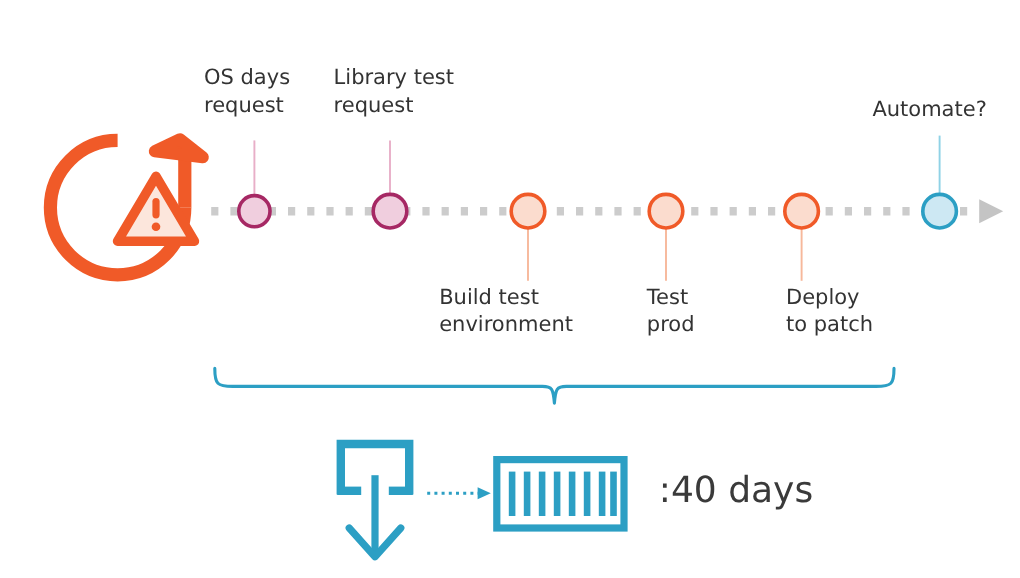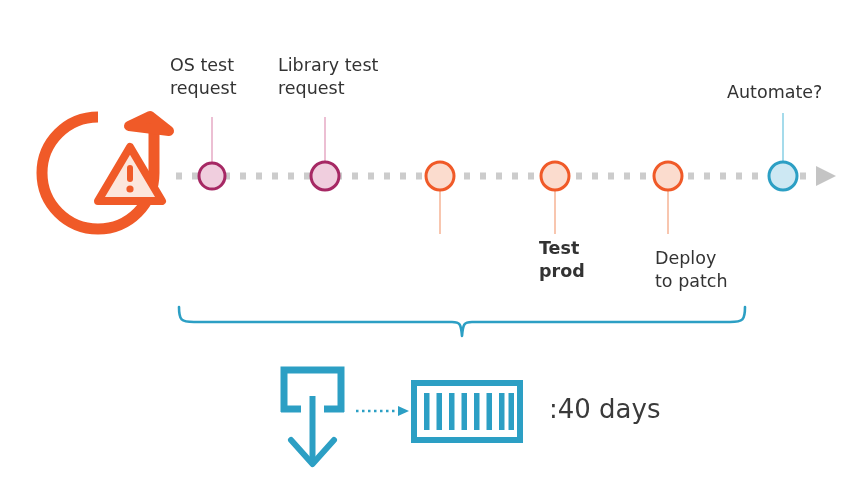--- a/index.html
+++ b/index.html
@@ -27,26 +27,26 @@
     font-size: 17.5px;
     line-height: 23px;
     color: #333333;
     white-space: pre;
     font-family: "DejaVu Sans", sans-serif;
   }
   #label-os-patch      { left: 170px; top: 54px; }
   #label-library-patch { left: 278px; top: 54px; }
   #label-automate      { left: 727px; top: 81px; }
   #label-build-test    { left: 366px; top: 237px; }
-  #label-test-patch    { left: 539px; top: 237px; font-weight: bold; }
-  #label-deploy-prod   { left: 655px; top: 247px; }
+  #label-test-patch    { left: 539px; top: 237px; }
+  #label-deploy-prod   { left: 655px; top: 237px; }
   #label-duration {
     left: 549px;
     top: 391px;
-    font-size: 26px;
+    font-size: 30px;
     line-height: 36px;
     color: #3a3a3a;
   }
 </style>
 </head>
 <body>
 
 <svg id="canvas" viewBox="0 0 850 482" xmlns="http://www.w3.org/2000/svg">
 
   <g>
@@ -121,25 +121,25 @@
       <rect x="449" y="393" width="5.5" height="37" fill="#2C9FC4"></rect>
       <rect x="461.5" y="393" width="5.5" height="37" fill="#2C9FC4"></rect>
       <rect x="474" y="393" width="5.5" height="37" fill="#2C9FC4"></rect>
       <rect x="486.5" y="393" width="5.5" height="37" fill="#2C9FC4"></rect>
       <rect x="499" y="393" width="5.5" height="37" fill="#2C9FC4"></rect>
       <rect x="508.5" y="393" width="5.5" height="37" fill="#2C9FC4"></rect>
     </g>
   </g>
 </svg>
 
-<div class="lbl" id="label-os-patch"><span>OS test</span><br><span>request</span></div>
+<div class="lbl" id="label-os-patch"><span>OS days</span><br><span>request</span></div>
 
 <div class="lbl" id="label-library-patch"><span>Library test</span><br><span>request</span></div>
 
 <div class="lbl" id="label-automate">Automate?</div>
 
-<div class="lbl" id="label-build-test"><br></div>
+<div class="lbl" id="label-build-test"><span>Build test</span><br><span>environment</span></div>
 
 <div class="lbl" id="label-test-patch"><span>Test</span><br><span>prod</span></div>
 
 <div class="lbl" id="label-deploy-prod"><span>Deploy</span><br><span>to patch</span></div>
 
 <div class="lbl" id="label-duration">:40 days</div>
 
 </body></html>

